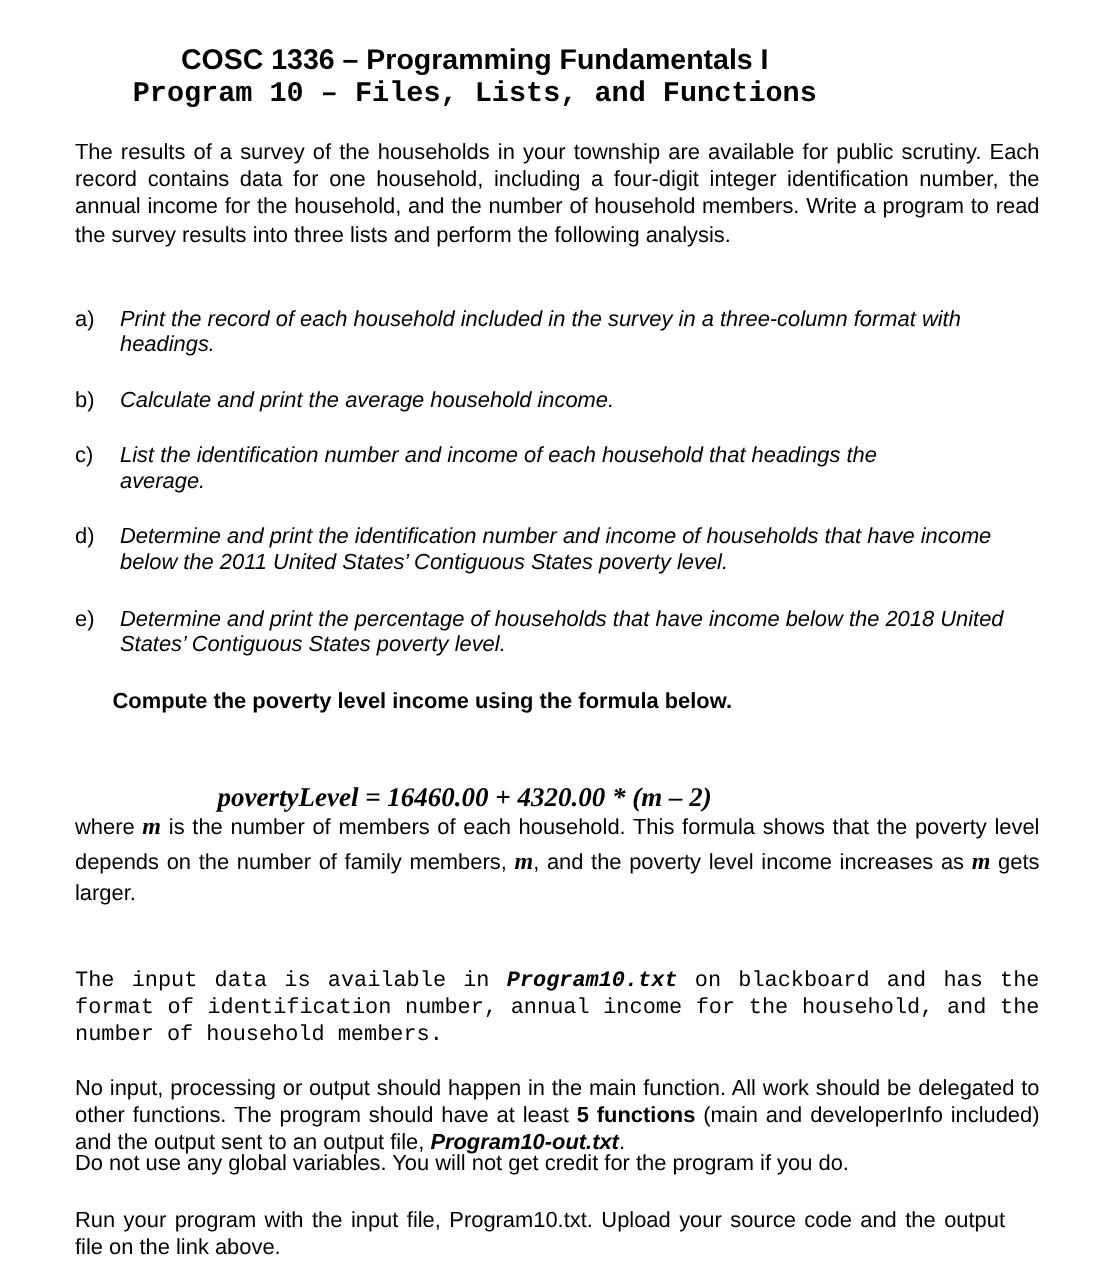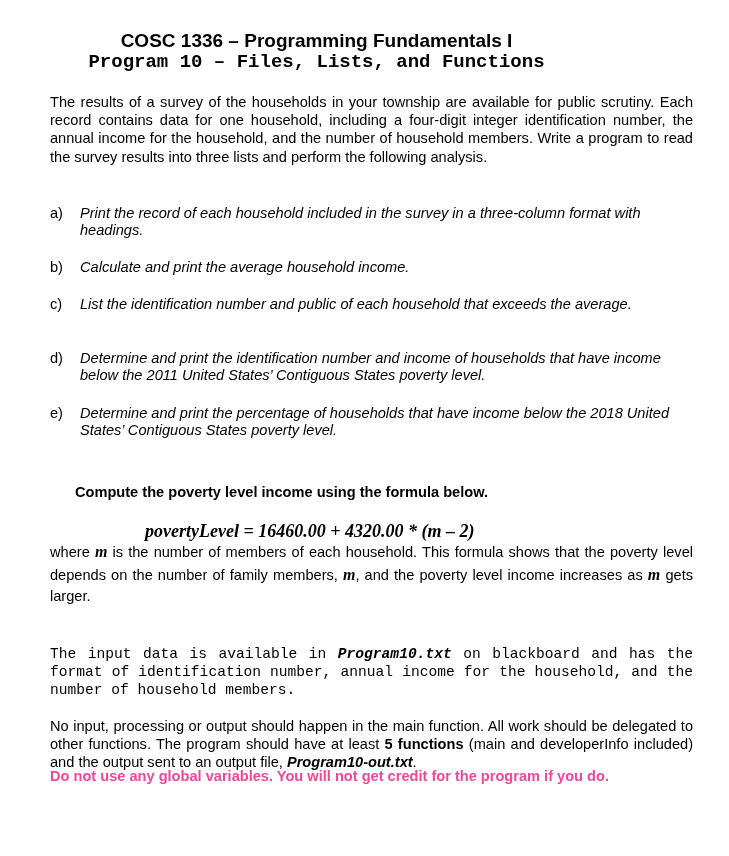--- a/index.html
+++ b/index.html
@@ -25,21 +25,21 @@
   .item .lbl { position: absolute; left: 0; top: 0; }
   .item .txt { position: absolute; left: 30px; width: 600px; font-style: italic; }
   .bold { font-weight: bold; }
   .bi { font-weight: bold; font-style: italic; }
   .mvar { font-family: "Liberation Serif", serif; font-weight: bold; font-style: italic; font-size: 16px; }
   .formula {
     position: absolute; left: 145px; top: 520px;
     font-family: "Liberation Serif", serif; font-weight: bold; font-style: italic;
     font-size: 18px; line-height: 22px;
   }
-  .warning { color: #ec4899; font-weight: bold; }
+  .warning { color: #000000; font-weight: normal; }
 </style>
 </head>
 <body>
 
 <div class="page">
 
   <div class="title t1">COSC 1336 – Programming Fundamentals I</div>
   <div class="title t2">Program 10 – Files, Lists, and Functions</div>
 
   <div class="para" style="top:93px;">The results of a survey of the households in your township are available for public scrutiny. Each record contains data for one household, including a four-digit integer identification number, the annual income for the household, and the number of household members. Write a program to read the survey results into three lists and perform the following analysis.</div>
@@ -47,37 +47,38 @@
   <div class="item" style="top:205px;">
     <span class="lbl">a)</span>
     <span class="txt">Print the record of each household included in the survey in a three-column format with headings.</span>
   </div>
   <div class="item" style="top:259px;">
     <span class="lbl">b)</span>
     <span class="txt">Calculate and print the average household income.</span>
   </div>
   <div class="item" style="top:296px;">
     <span class="lbl">c)</span>
-    <span class="txt" style="width:560px;">List the identification number and public of each household that exceeds the average.</span>
+    <span class="txt" style="width:560px;">List the identification number and income of each household that headings the average.</span>
   </div>
   <div class="item" style="top:350px;">
     <span class="lbl">d)</span>
     <span class="txt">Determine and print the identification number and income of households that have income below the 2011 United States’ Contiguous States poverty level.</span>
   </div>
   <div class="item" style="top:405px;">
     <span class="lbl">e)</span>
     <span class="txt">Determine and print the percentage of households that have income below the 2018 United States’ Contiguous States poverty level.</span>
   </div>
 
-  <div class="item bold" style="top:460px; left:75px;margin-top:24px;">Compute the poverty level income using the formula below.</div>
+  <div class="item bold" style="top:460px; left:75px;">Compute the poverty level income using the formula below.</div>
 
   <div class="formula">povertyLevel = 16460.00 + 4320.00 * (m – 2)</div>
 
   <div class="para" style="top:541px; line-height:21.5px;"><span>where </span><span class="mvar">m</span><span> is the number of members of each household. This formula shows that the poverty level depends on the number of family members, </span><span class="mvar">m</span><span>, and the poverty level income increases as </span><span class="mvar">m</span><span> gets larger.</span></div>
 
   <div class="para" style="top:645px;font-family:Liberation Mono, monospace;"><span>The input data is available in </span><span class="bi">Program10.txt</span><span> on blackboard and has the format of identification number, annual income for the household, and the number of household members.</span></div>
 
   <div class="para" style="top:694px;margin-top:23px;"><span>No input, processing or output should happen in the main function. All work should be delegated to other functions. The program should have at least </span><span class="bold">5 functions</span><span> (main and developerInfo included) and the output sent to an output file, </span><span class="bi">Program10-out.txt</span><span>.</span></div>
 
   <div class="para warning" style="top:767px;">Do not use any global variables. You will not get credit for the program if you do.</div>
 
+  <div class="para" style="top:805px; width:620px;">Run your program with the input file, Program10.txt. Upload your source code and the output file on the link above.</div>
 
 </div>
 
 </body></html>

